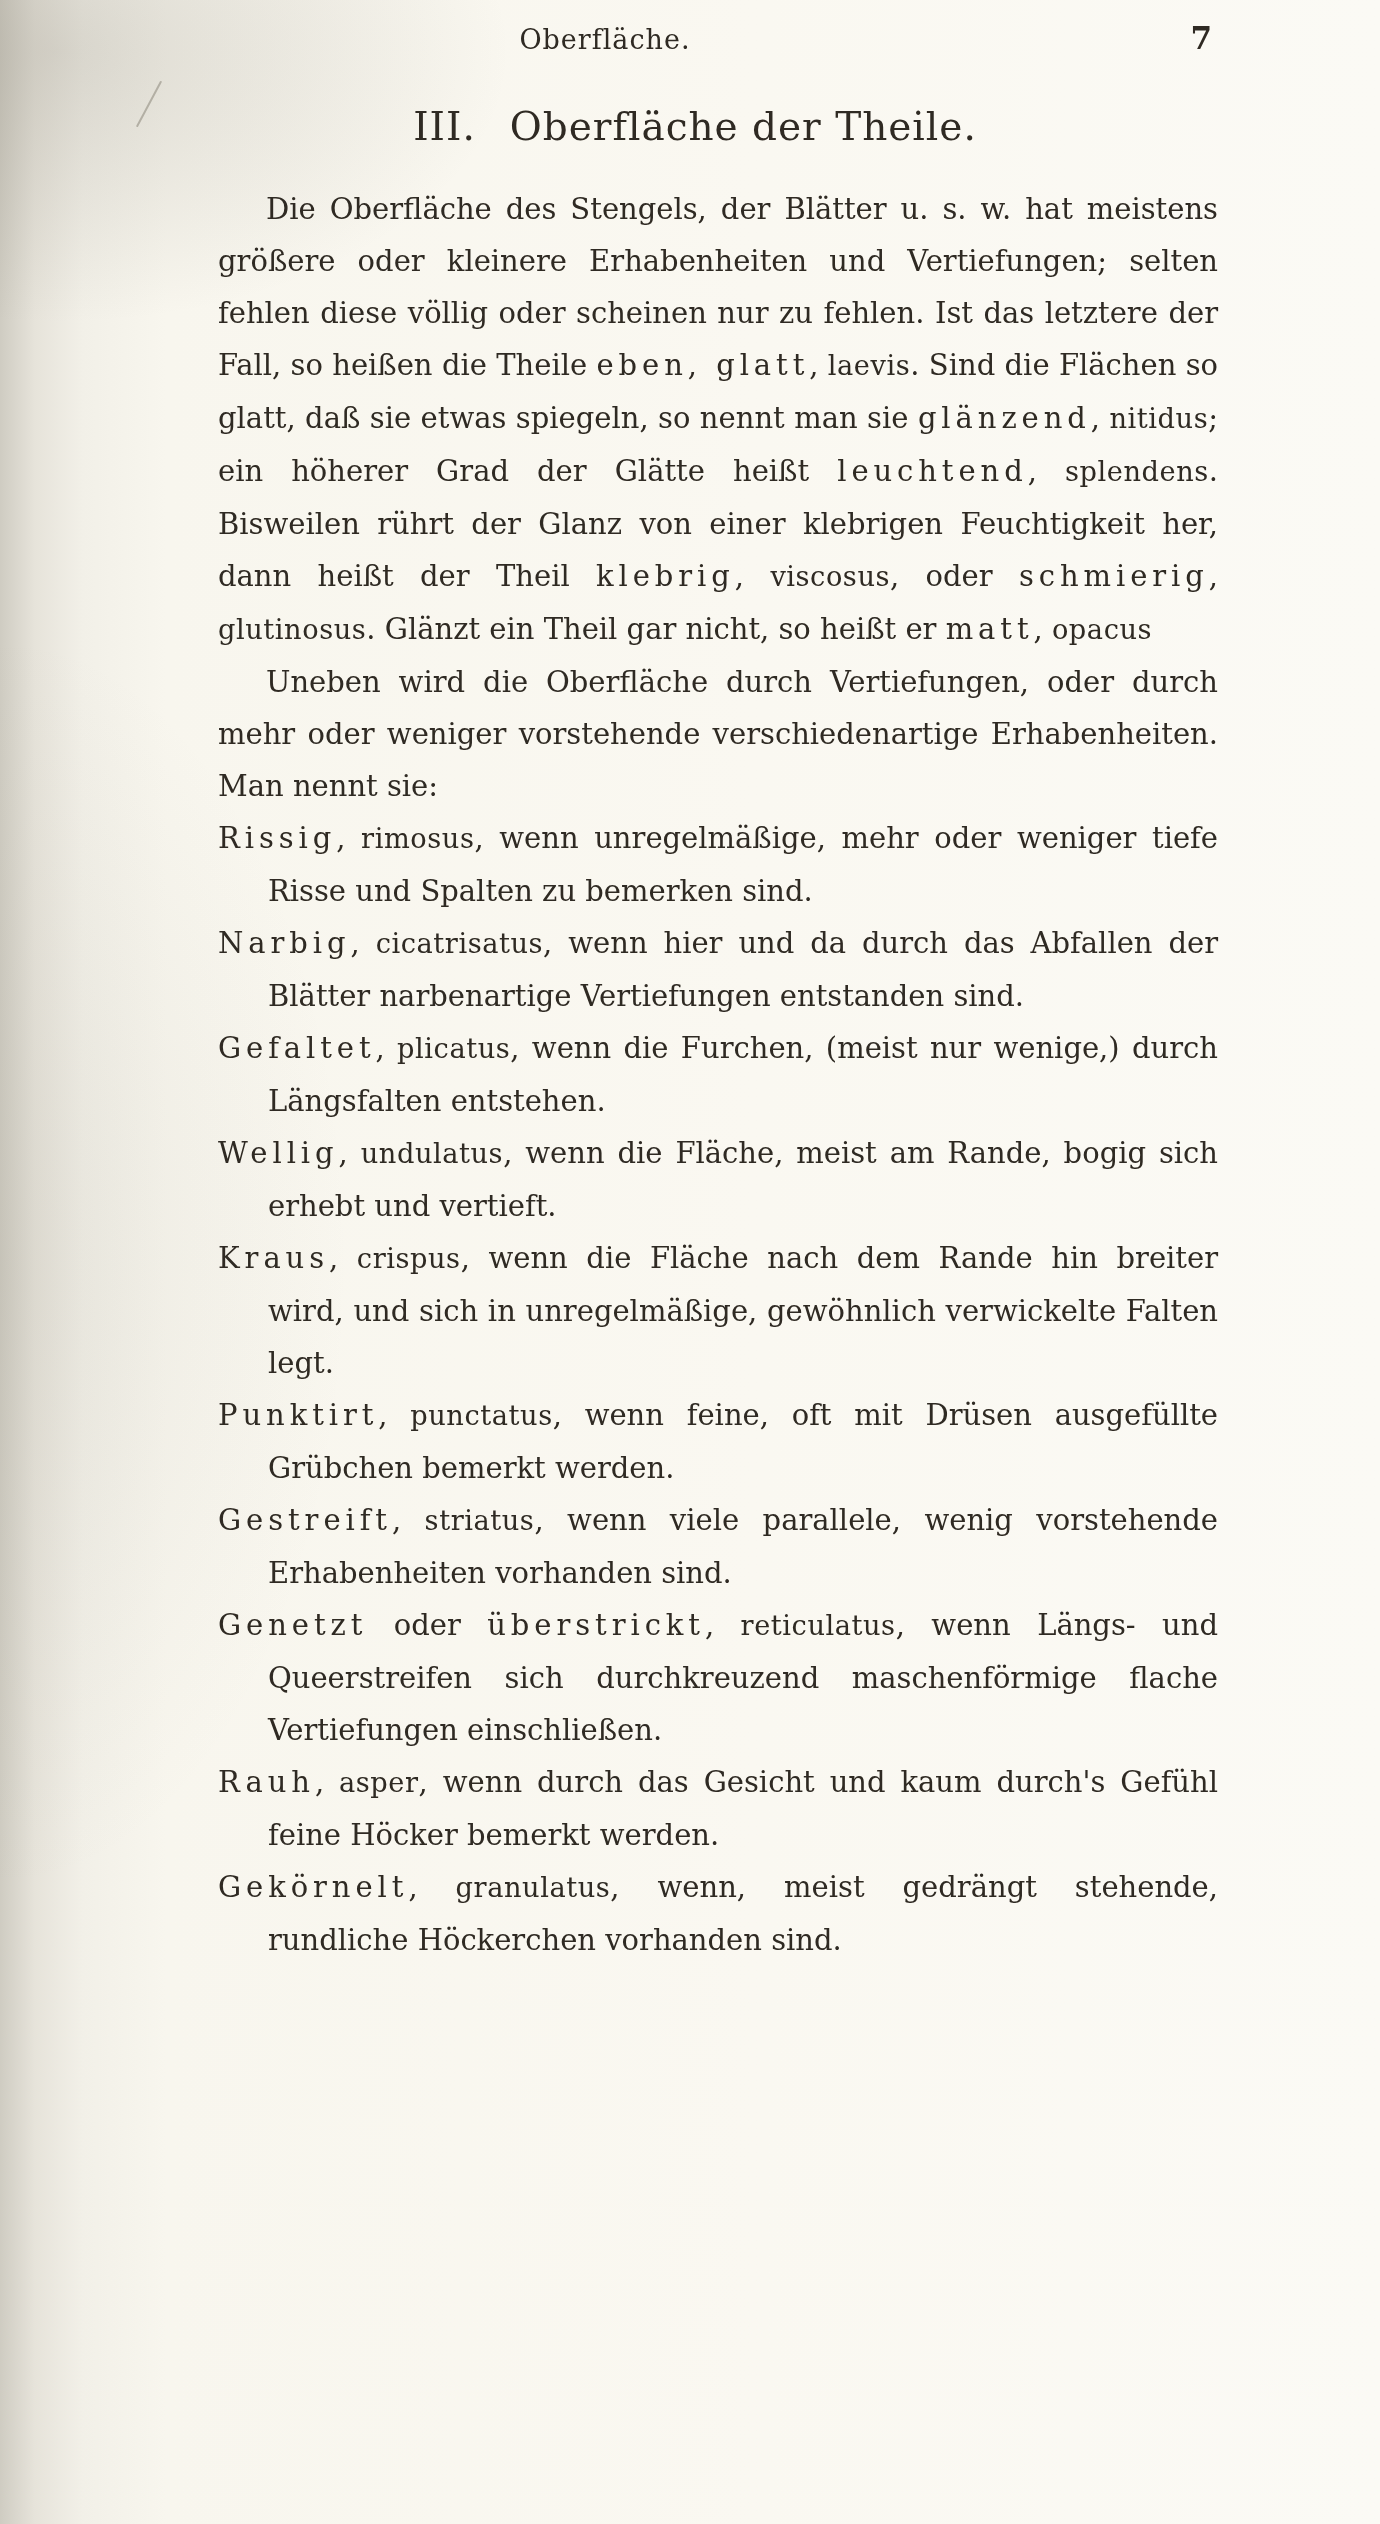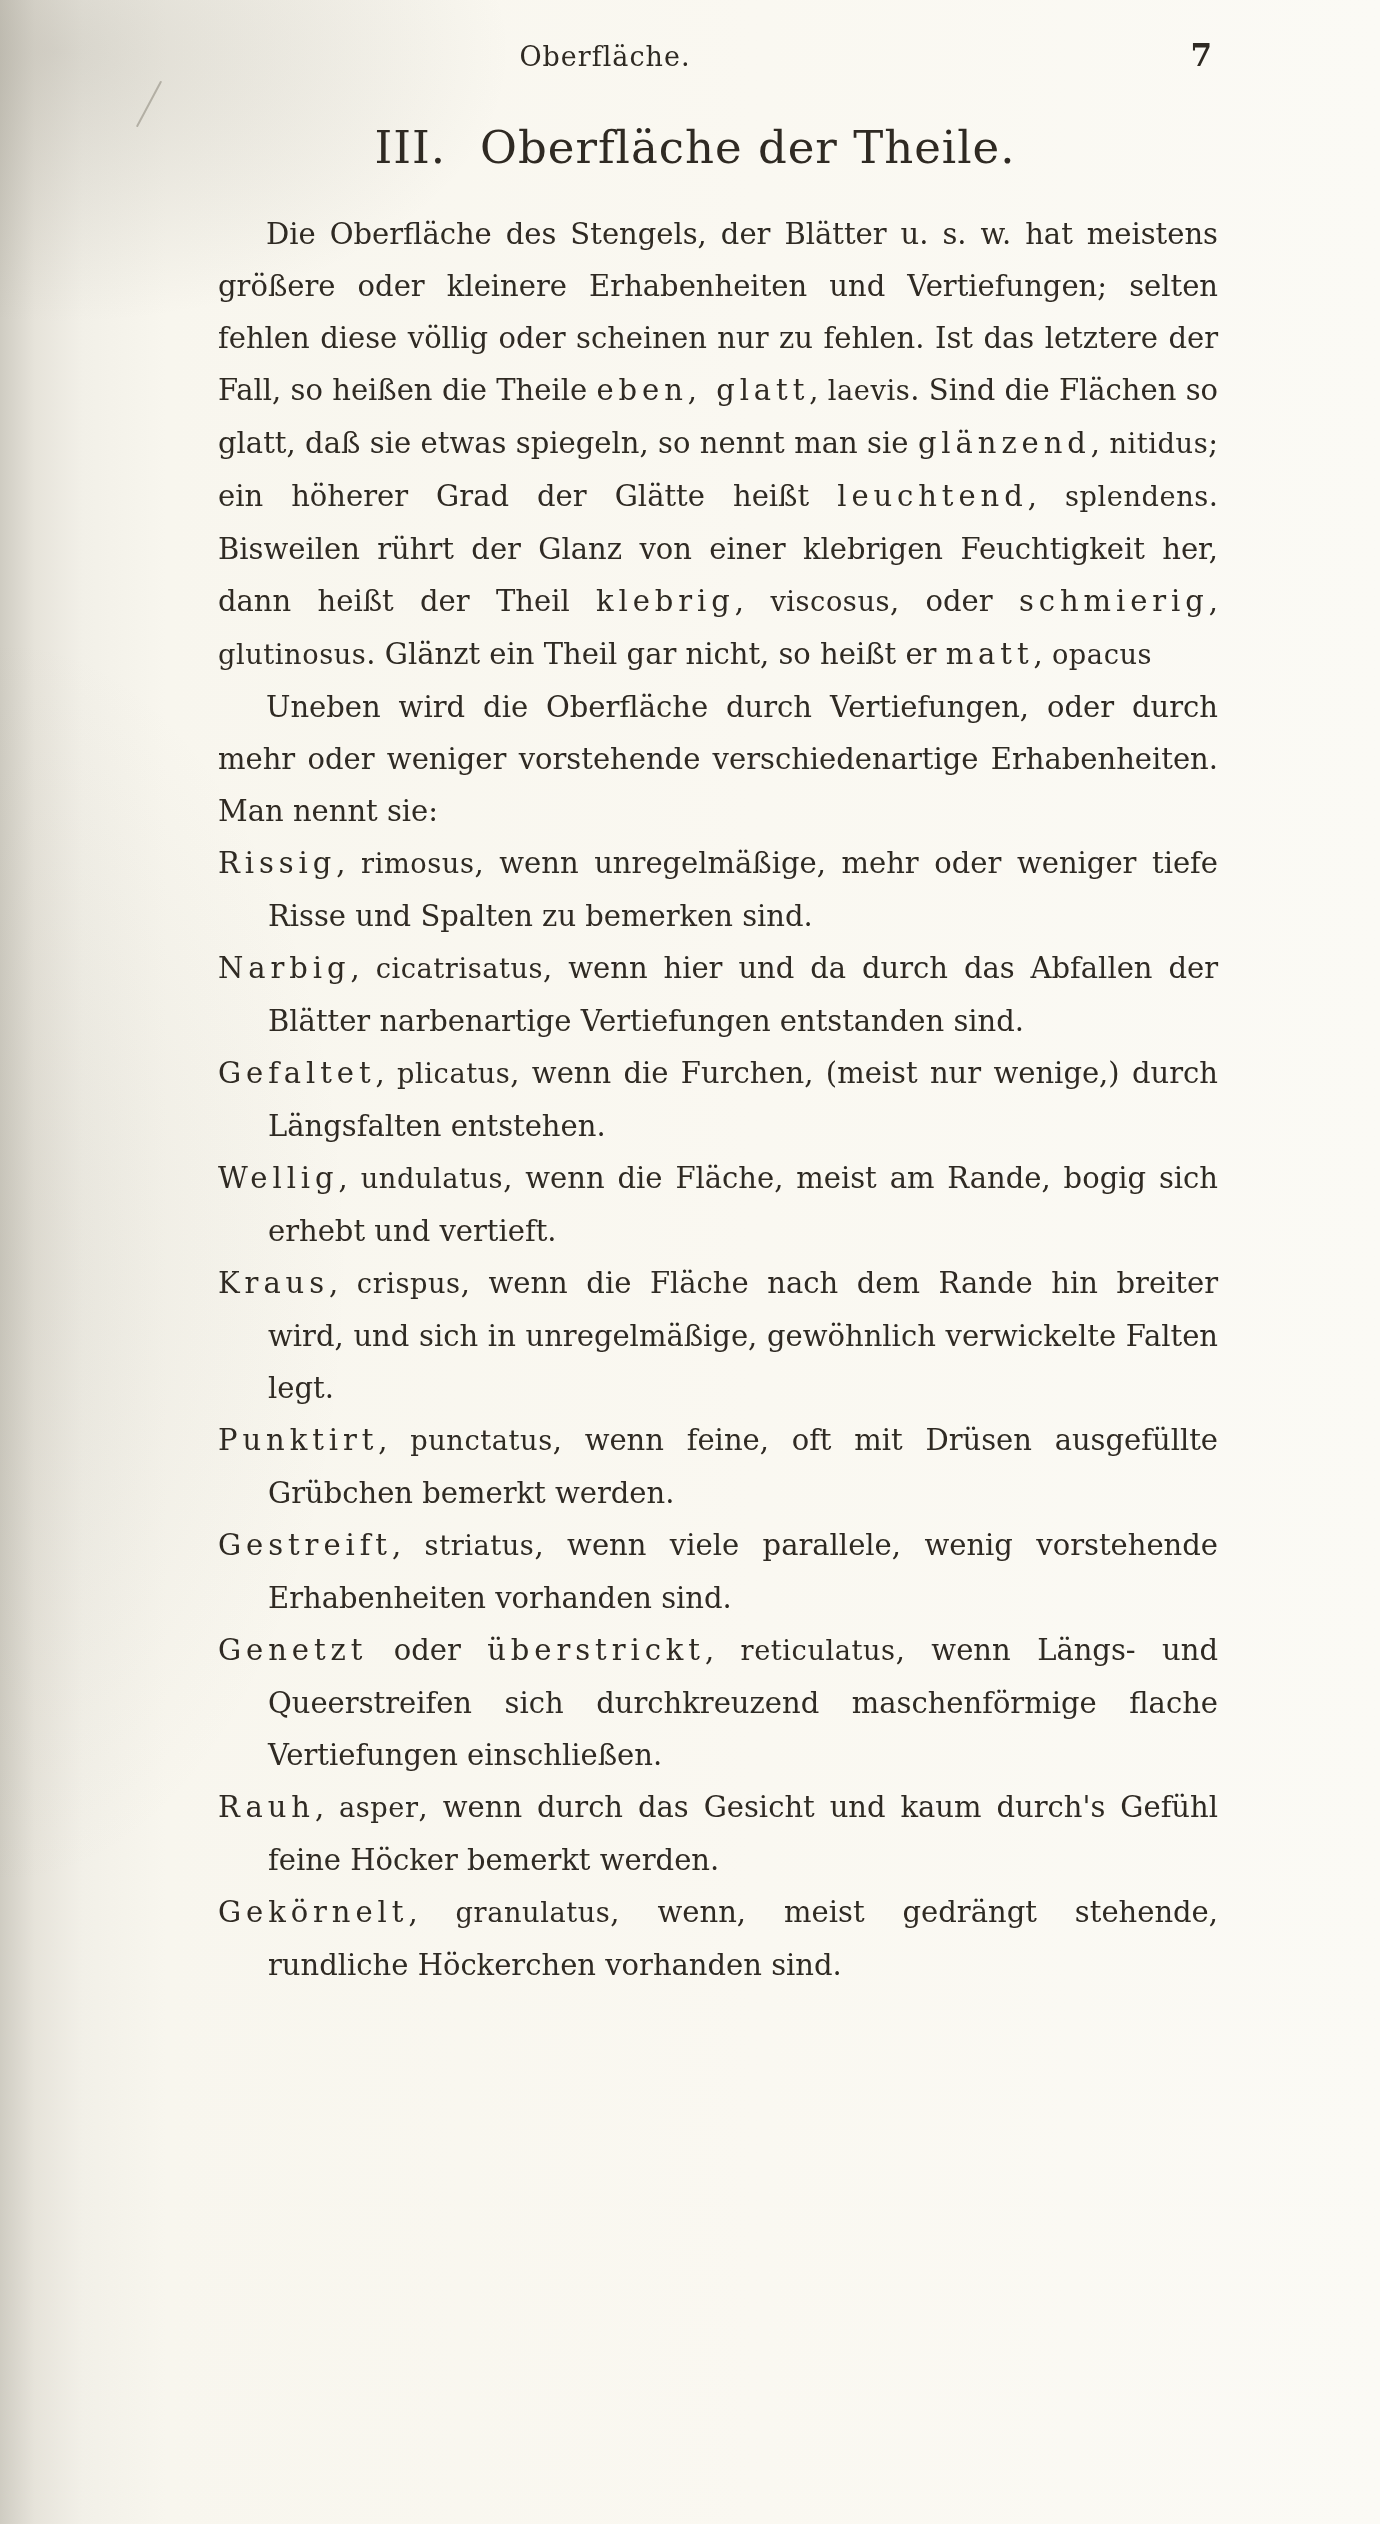--- a/index.html
+++ b/index.html
@@ -25,21 +25,21 @@
     top: 78px;
     width: 2px;
     height: 52px;
     background: rgba(90,84,70,0.35);
     transform: rotate(28deg);
     border-radius: 2px;
   }
   .content {
     position: absolute;
     left: 172px;
-    top: 41px;
+    top: 24px;
     width: 1046px;
   }
   .running-head {
     position: relative;
     height: 44px;
   }
   .head-title {
     display: block;
     text-align: center;
     font-size: 27px;
@@ -49,21 +49,21 @@
   .page-number {
     position: absolute;
     right: 6px;
     top: -4px;
     font-size: 31px;
     font-weight: bold;
   }
   .section-title {
     margin: 36px 0 0 0;
     text-align: center;
-    font-size: 45px;
+    font-size: 39px;
     font-weight: normal;
     letter-spacing: 1px;
   }
   .section-number {
     margin-right: 34px;
   }
   .body-text {
     margin-top: 34px;
     font-size: 29px;
     line-height: 52px;

